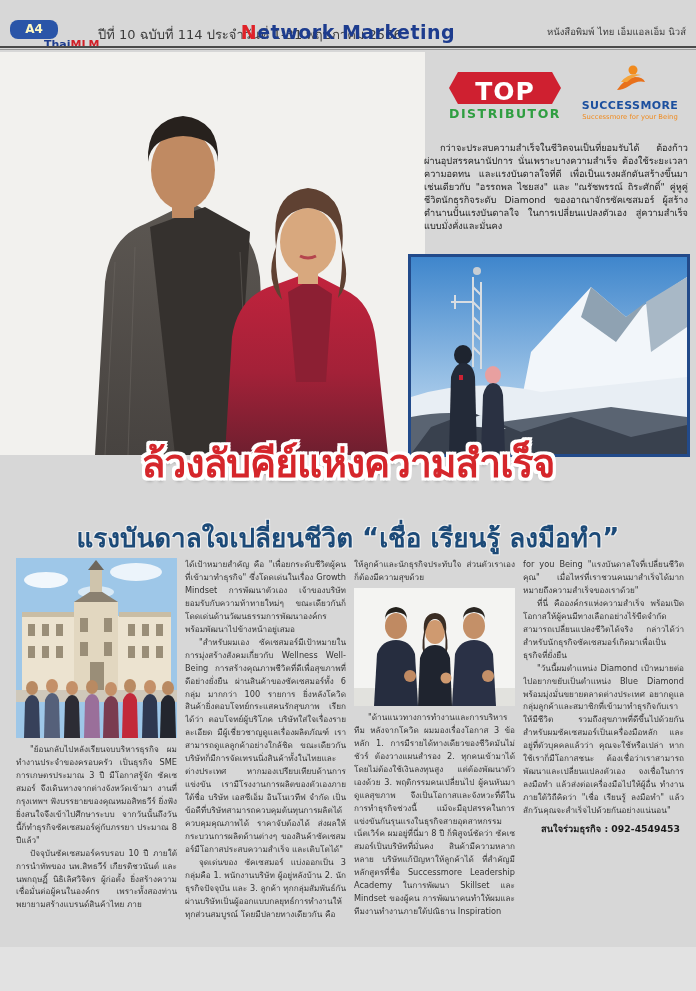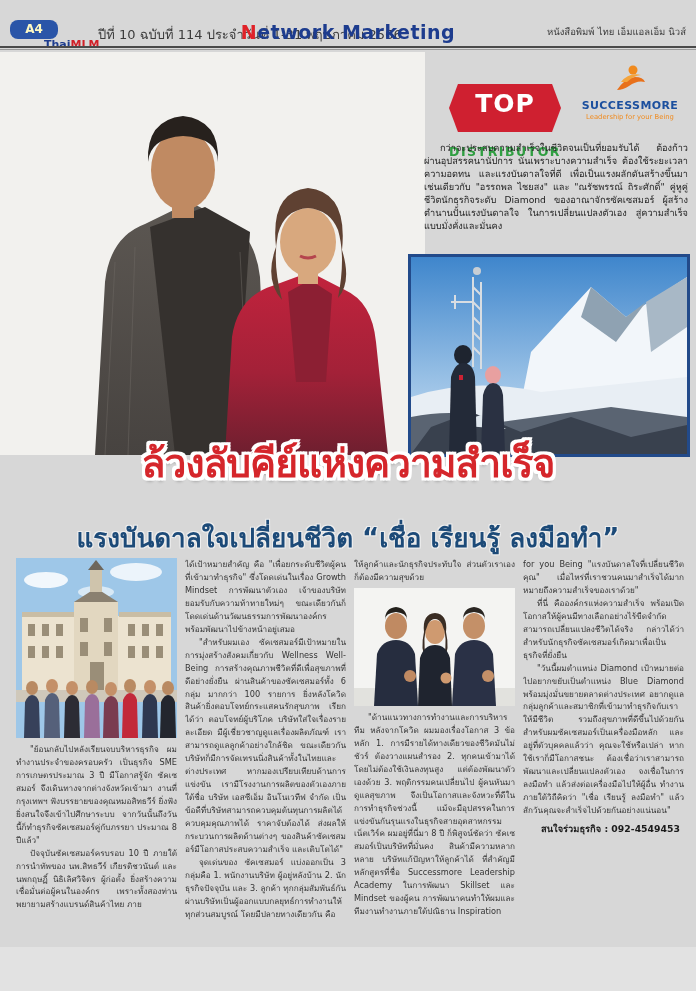--- a/index.html
+++ b/index.html
@@ -30,21 +30,21 @@
   .head-rule { position:absolute; left:0; top:46px; width:696px; height:4px;
     border-top:2px solid #4a4a4a; border-bottom:1px solid #9a9a9a; }
 
   
   .couple-photo { position:absolute; left:0; top:52px; width:425px; height:403px; overflow:hidden;
     background:linear-gradient(180deg,#f4f3f1 0%,#eceae7 70%,#e4e2df 100%); }
 
   
   .logo-top { position:absolute; left:446px; top:72px; width:118px; height:64px; text-align:center; }
   .top-shape {
-    width:112px; height:48px; margin:12px auto; background:#cf2030; color:#fff;
+    width:112px; height:32px; margin:0 auto; background:#cf2030; color:#fff;
     clip-path:polygon(8% 0,92% 0,100% 50%,92% 100%,8% 100%,0 50%);
     font-size:25px; font-weight:bold; line-height:40px; letter-spacing:1px;
   }
   .top-sub { margin-top:2px; color:#2f9e41; font-weight:bold; font-size:12.5px; letter-spacing:1.5px; }
   .logo-sm { position:absolute; left:572px; top:64px; width:116px; height:74px; text-align:center; }
   .sm-name { color:#1b4f9e; font-weight:bold; font-size:11px; letter-spacing:.4px; margin-top:1px;}
   .sm-tagline { color:#f08a1d; font-size:6.8px; margin-top:1px; }
 
   
   .intro {
@@ -136,21 +136,21 @@
     <div class="top-shape">TOP</div>
     <div class="top-sub">DISTRIBUTOR</div>
   </div>
   <div class="logo-sm">
     <svg width="34" height="30" viewBox="0 0 34 30">
       <circle cx="20" cy="6" r="4.5" fill="#f08a1d"></circle>
       <path d="M4 26 Q12 14 22 13 Q30 13 32 18 Q24 16 16 22 Q10 26 4 26Z" fill="#e8701a"></path>
       <path d="M8 18 Q16 8 28 11 Q20 12 14 18 Z" fill="#f4a43c"></path>
     </svg>
     <div class="sm-name">SUCCESSMORE</div>
-    <div class="sm-tagline">Leadership for your Being</div>
+    <div class="sm-tagline">Successmore for your Being</div>
   </div>
 
   <div class="intro">กว่าจะประสบความสำเร็จในชีวิตจนเป็นที่ยอมรับได้ ต้องก้าวผ่านอุปสรรคนานัปการ นั่นเพราะบางความสำเร็จ ต้องใช้ระยะเวลา ความอดทน และแรงบันดาลใจที่ดี เพื่อเป็นแรงผลักดันสร้างขึ้นมา เช่นเดียวกับ "อรรถพล ไชยสง" และ "ณรัชพรรณ์ ถิระศักดิ์" คู่หูคู่ชีวิตนักธุรกิจระดับ Diamond ของอาณาจักรซัคเซสมอร์ ผู้สร้างตำนานปั้นแรงบันดาลใจ ในการเปลี่ยนแปลงตัวเอง สู่ความสำเร็จแบบมั่งคั่งและมั่นคง</div>
 
   <div class="mountain-photo">
     <svg width="276" height="197" viewBox="0 0 276 197">
       <defs>
         <linearGradient id="skyg" x1="0" y1="0" x2="0" y2="1">
           <stop offset="0" stop-color="#3f86cc"></stop>
             <stop offset="1" stop-color="#cfe4f5"></stop>

